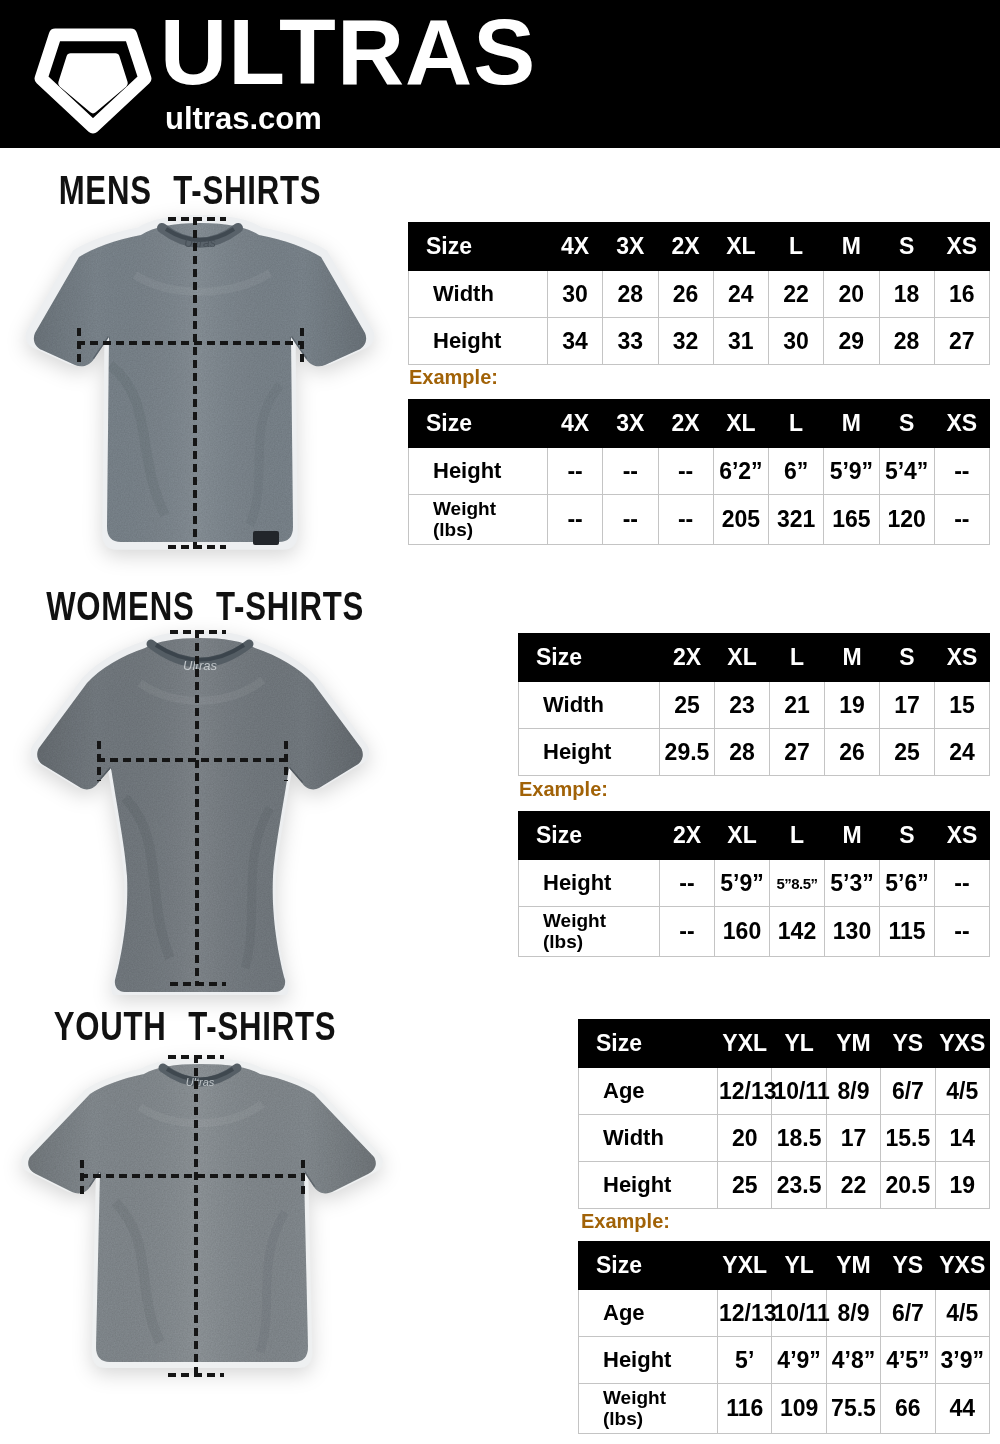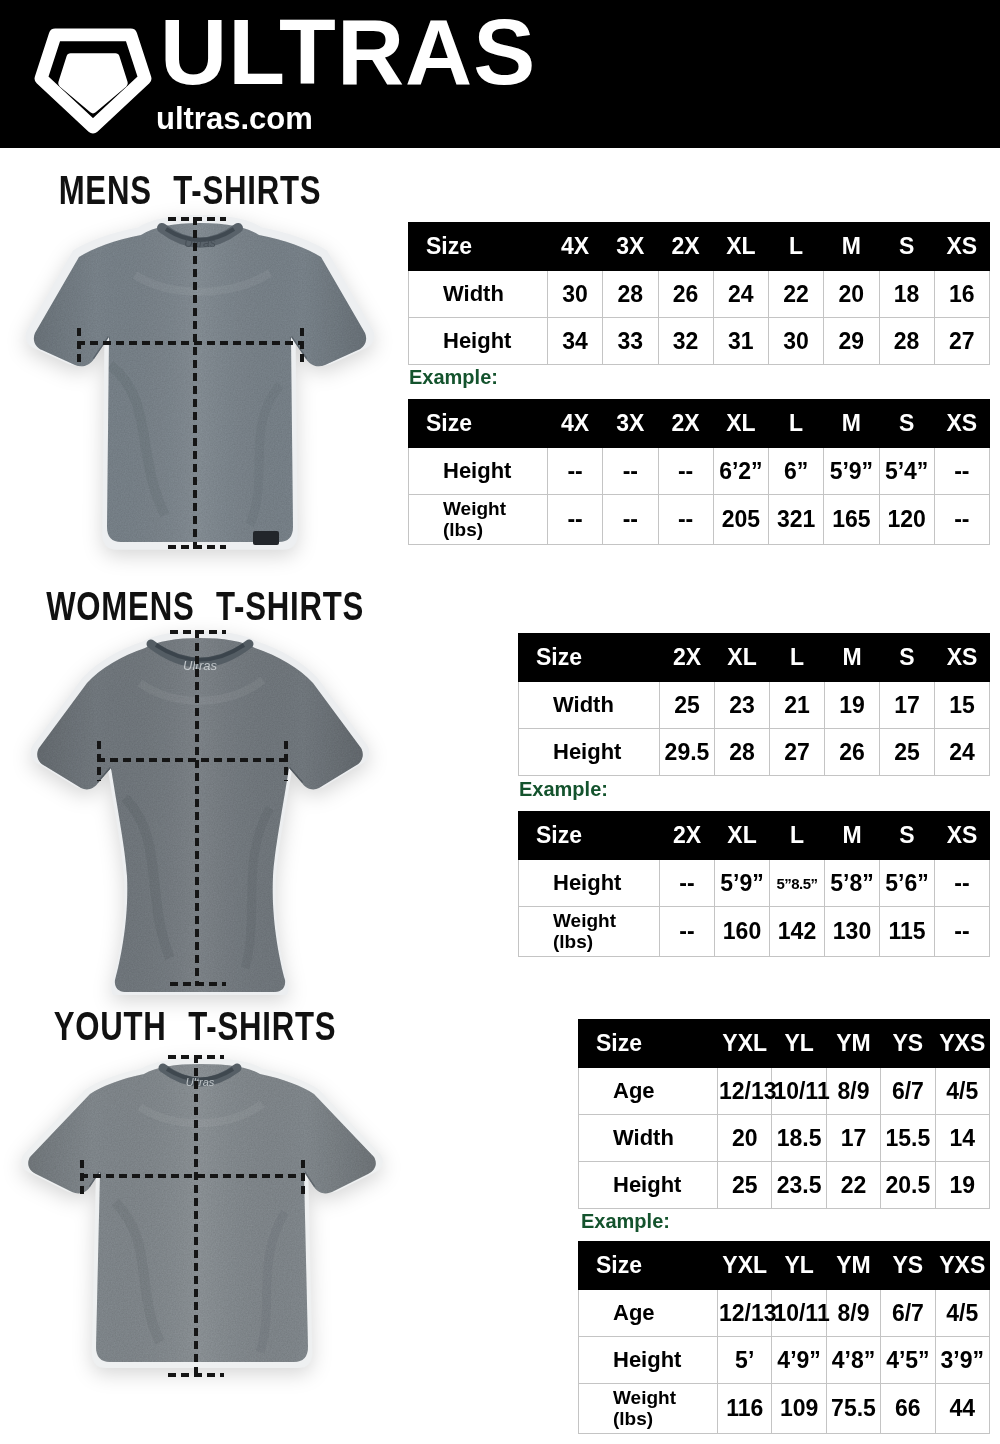--- a/index.html
+++ b/index.html
@@ -4,58 +4,58 @@
 <style>
   html,body{margin:0;padding:0;}
   body{width:1000px;height:1444px;position:relative;background:var(--page-bg,#fff);
        font-family:"Liberation Sans", sans-serif;overflow:hidden;}
 
   
   .topbar{position:absolute;left:0;top:0;width:1000px;height:148px;background:var(--header-bg,#000);}
   .logo{position:absolute;left:32px;top:16px;width:122px;height:118px;}
   .brand{position:absolute;left:160px;top:6px;color:#fff;font-size:93px;font-weight:bold;
          letter-spacing:1px;line-height:1;}
-  .domain{position:absolute;left:156px;top:103px;color:#fff;font-size:31px;font-weight:bold;line-height:1;}
+  .domain{position:absolute;left:165px;top:103px;color:#fff;font-size:31px;font-weight:bold;line-height:1;}
 
   
   .sec-title{position:absolute;margin:0;color:#111;font-weight:bold;font-size:41px;line-height:1;
              text-align:center;transform:scaleX(.76);transform-origin:center;
              letter-spacing:1px;word-spacing:16px;white-space:nowrap;}
   .t-mens{left:0;top:170px;width:380px;}
   .t-womens{left:0;top:586px;width:385px;}
   .t-youth{left:0;top:1006px;width:390px;}
 
   
   table.tbl{position:absolute;border-collapse:collapse;table-layout:fixed;background:#fff;}
   .tbl thead tr{height:48px;}
   .tbl tbody tr{height:47px;}
   .tbl.ex tbody tr:last-child{height:50px;}
   .tbl th,.tbl td{font-weight:bold;color:var(--body-text,#000);}
   .tbl thead th{background:var(--table-header-bg,#000);color:var(--table-header-text,#fff);
                 font-size:23px;text-align:center;border:1px solid var(--table-header-bg,#000);}
   .tbl thead th:first-child{text-align:left;padding-left:17px;}
-  .tbl tbody th{font-size:22px;text-align:left;padding-left:34px;
+  .tbl tbody th{font-size:22px;text-align:left;padding-left:24px;
                 border:1.5px solid var(--table-border,#c4c4c4);}
   .tbl tbody td{font-size:23px;text-align:center;border:1.5px solid var(--table-border,#c4c4c4);}
   .tbl tbody .wrap{font-size:19px;line-height:1.08;white-space:pre-line;}
   .tbl tbody .tight{font-size:15px;letter-spacing:-.5px;}
 
   .pos-mens-size{left:408px;top:222px;width:582px;}
   .pos-mens-ex{left:408px;top:399px;width:582px;}
   .tbl-mens tr > :first-child{width:120px;}
 
   .pos-womens-size{left:518px;top:633px;width:472px;}
   .pos-womens-ex{left:518px;top:811px;width:472px;}
   .tbl-womens tr > :first-child{width:122px;}
 
   .pos-youth-size{left:578px;top:1019px;width:412px;}
   .pos-youth-ex{left:578px;top:1241px;width:412px;}
   .tbl-youth tr > :first-child{width:120px;}
 
-  .ex-label{position:absolute;font-size:20px;font-weight:bold;color:#14532d;}
+  .ex-label{position:absolute;font-size:20px;font-weight:bold;color:#a16207;}
   .exl-mens{left:409px;top:366px;}
   .exl-womens{left:519px;top:778px;}
   .exl-youth{left:581px;top:1210px;}
 
   
   .shirt{position:absolute;}
   .shirt svg{display:block;filter:drop-shadow(0 6px 10px rgba(0,0,0,.16));}
   .sh-mens{left:15px;top:215px;width:370px;height:345px;}
   .sh-womens{left:15px;top:628px;width:370px;height:367px;}
   .sh-youth{left:10px;top:1052px;width:380px;height:340px;}
@@ -309,21 +309,21 @@
         <th>S</th>
         <th>XS</th>
       </tr>
     </thead>
     <tbody>
       <tr>
         <th>Height</th>
         <td>--</td>
         <td>5’9”</td>
         <td class="tight">5”8.5”</td>
-        <td>5’8”</td>
+        <td>5’3”</td>
         <td>5’6”</td>
         <td>--</td>
       </tr>
       <tr>
         <th class="wrap">Weight
 (lbs)</th>
         <td>--</td>
         <td>160</td>
         <td>142</td>
         <td>130</td>

